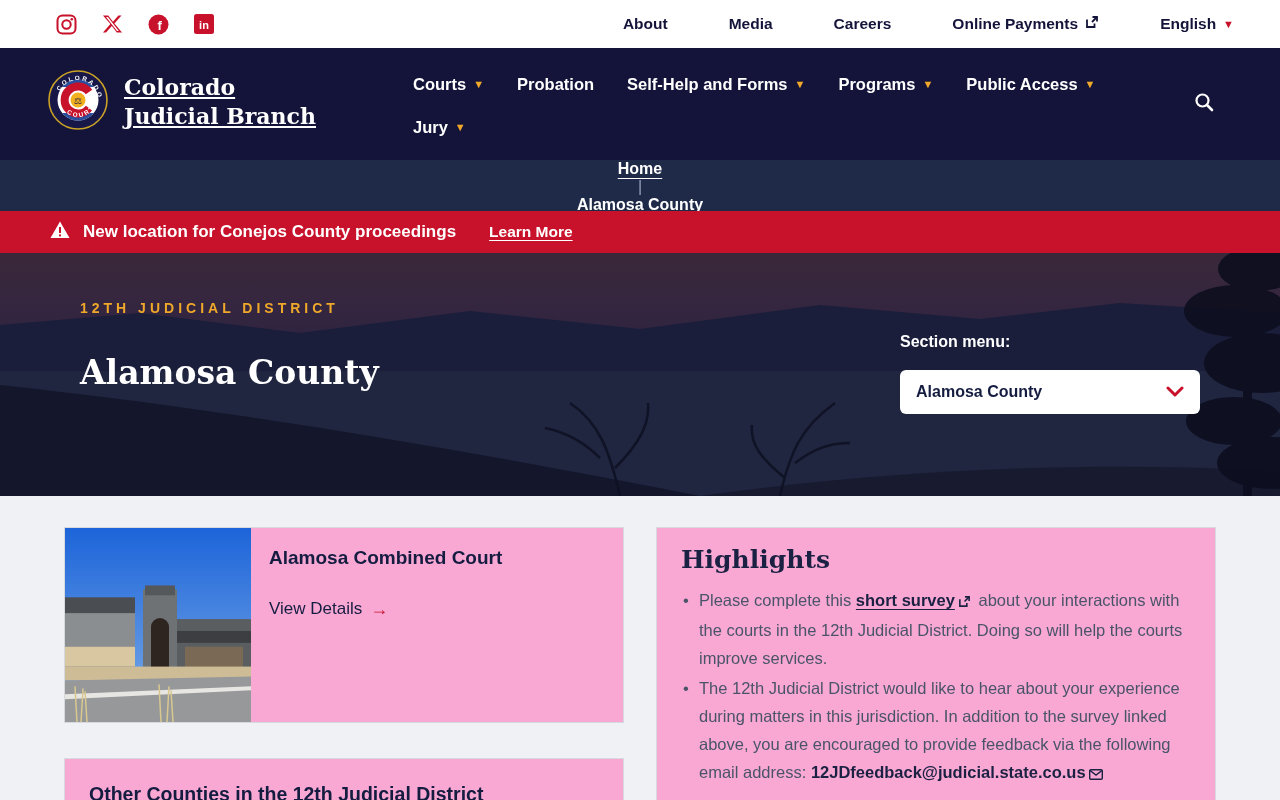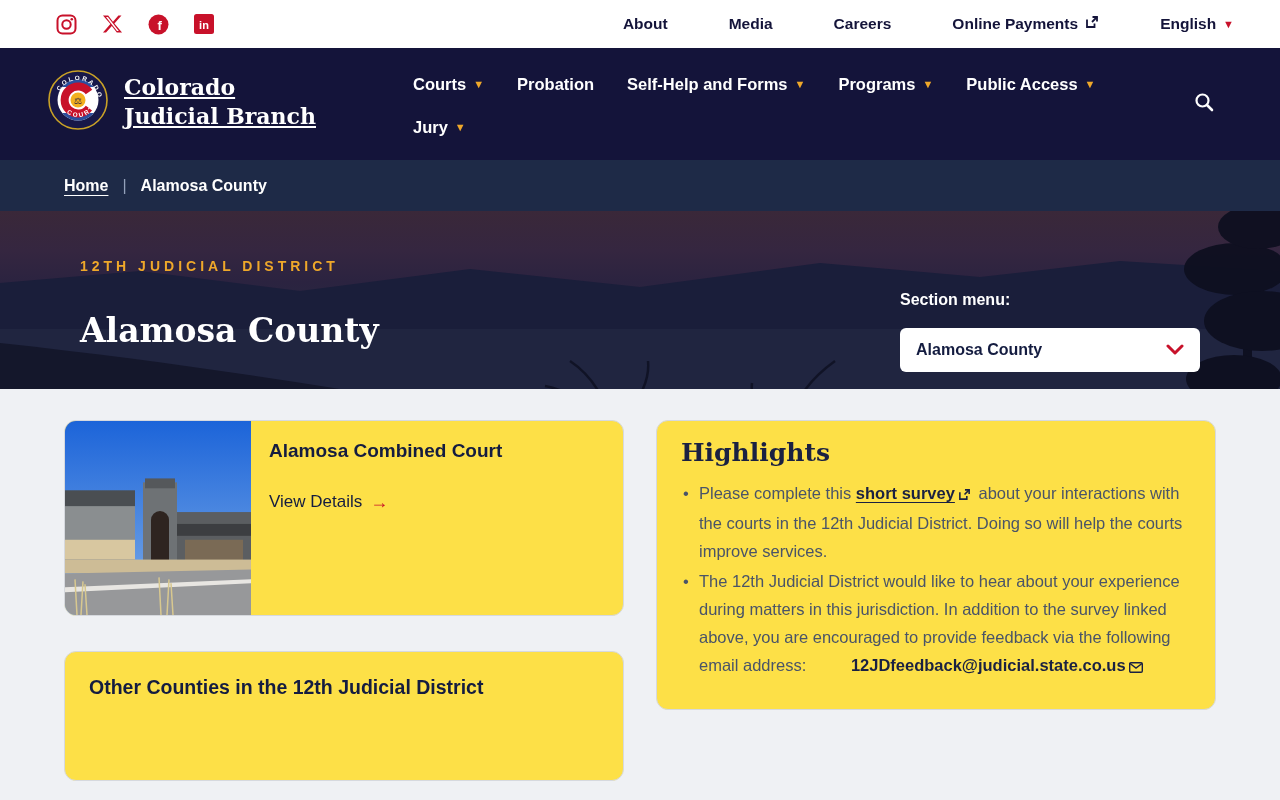--- a/index.html
+++ b/index.html
@@ -24,65 +24,65 @@
 
   
   .mainnav{height:112px;background:var(--nav-navy);position:relative;flex-shrink:0;}
   .brand{position:absolute;left:48px;top:22px;display:flex;align-items:center;gap:16px;cursor:pointer;}
   .brand-title{font-family:"DejaVu Serif",serif;font-weight:700;font-size:22px;line-height:1.33;color:#fff;width:200px;text-decoration:underline;}
   .nav-items{position:absolute;left:413px;top:24px;width:690px;display:flex;flex-wrap:wrap;column-gap:33px;row-gap:19px;}
   .nav-item{font-size:16.5px;font-weight:700;color:#fff;display:inline-flex;align-items:center;gap:7px;cursor:pointer;white-space:nowrap;line-height:24px;}
   .search-btn{position:absolute;right:66px;top:44px;background:none;border:none;cursor:pointer;padding:0;}
 
   
-  .breadcrumb-bar{height:51px;background:var(--breadcrumb-navy);display:flex;align-items:center;padding:0 64px;flex-shrink:0;}
+  .breadcrumb-bar{height:51px;background:var(--breadcrumb-navy);display:flex;align-items:center;padding:0 64px;flex-shrink:0;flex-direction:column;}
   .crumb-home{color:#fff;font-size:16px;font-weight:700;text-decoration:underline;text-underline-offset:4px;cursor:pointer;}
   .crumb-sep{color:#93A0BA;margin:0 14px;font-size:16px;}
   .crumb-current{color:#fff;font-size:16px;font-weight:600;}
 
   
   .alert-bar{height:42px;background:var(--brand-red);display:flex;align-items:center;padding:0 50px;flex-shrink:0;}
   .alert-msg{color:#fff;font-size:17px;font-weight:700;margin-left:13px;}
   .alert-link{color:#fff;font-size:15.5px;font-weight:700;text-decoration:underline;text-underline-offset:3px;margin-left:33px;cursor:pointer;}
 
   
-  .hero{height:178px;position:relative;flex-shrink:0;overflow:hidden;
+  .hero{height:243px;position:relative;flex-shrink:0;overflow:hidden;
     background:linear-gradient(180deg,#3A2839 0%,#352640 22%,#2B2340 40%,#262941 62%,#1C1F35 100%);}
   .hero svg.scene{position:absolute;inset:0;}
   .hero-eyebrow{position:absolute;left:80px;top:47px;color:var(--gold);font-size:14px;font-weight:700;letter-spacing:4px;}
   .hero-title{position:absolute;left:80px;top:100px;color:#fff;font-family:"DejaVu Serif",serif;font-size:33px;font-weight:700;}
   .section-menu-label{position:absolute;left:900px;top:80px;color:#fff;font-size:16px;font-weight:700;}
   .section-select{position:absolute;left:900px;top:117px;width:300px;height:44px;background:#fff;border:none;border-radius:6px;
     display:flex;align-items:center;justify-content:space-between;padding:0 16px;cursor:pointer;}
   .section-select .val{font-size:16px;font-weight:700;color:var(--heading-navy);}
 
   
   .content{flex:1;background:var(--page-bg);padding:31px 64px 0;display:flex;gap:32px;}
   .col{width:560px;flex-shrink:0;}
-  .card{background:#fde047;border:1px solid var(--card-border);border-radius:12px;}
+  .card{background:#f9a8d4;border:1px solid var(--card-border);border-radius:0;}
 
   .court-card{display:flex;height:196px;overflow:hidden;}
   .court-photo{width:186px;flex-shrink:0;}
   .court-photo svg{display:block;height:100%;width:100%;}
   .court-info{padding:19px 24px 0 18px;}
   .court-title{font-size:19px;font-weight:700;color:var(--heading-navy);margin-bottom:13px;}
   .court-address div{font-size:16.5px;color:#525A6B;line-height:28px;}
   .view-details{margin-top:17px;display:inline-flex;align-items:flex-start;gap:8px;font-size:17px;font-weight:400;color:var(--heading-navy);text-decoration:none;cursor:pointer;}
   .view-details .arrow{color:var(--brand-red);font-size:18px;}
 
   .counties-card{margin-top:35px;padding:24px;height:130px;}
   .counties-title{font-size:19.5px;font-weight:700;color:var(--heading-navy);}
 
   .highlights-card{padding:17px 24px;height:290px;}
   .hl-title{font-family:"DejaVu Serif",serif;font-size:25px;font-weight:700;color:#1A2142;margin-bottom:12px;}
   .hl-list{list-style:none;}
   .hl-list li{position:relative;padding-left:18px;font-size:16.5px;line-height:28px;color:var(--body-gray);margin-bottom:2px;}
   .hl-list li::before{content:"•";position:absolute;left:2px;color:var(--body-gray);}
   .hl-link{color:#1A2142;font-weight:700;text-decoration:underline;text-underline-offset:3px;cursor:pointer;}
-  .hl-email{color:#1A2142;font-weight:700;margin-left:40px;}
+  .hl-email{color:#1A2142;font-weight:700;}
   .inline-ico{display:inline-block;vertical-align:-2px;margin:0 3px;}
 </style>
 </head>
 <body>
 
 <div class="page">
 
   <header class="topbar">
     <div class="social">
       <a>
@@ -193,20 +193,31 @@
         </svg>
     </button>
   </header>
 
   <div class="breadcrumb-bar">
     <a class="crumb-home">Home</a>
     <span class="crumb-sep">|</span>
     <span class="crumb-current">Alamosa County</span>
   </div>
 
+  <div class="alert-bar">
+    <span>
+      <svg width="20" height="18" viewBox="0 0 20 18">
+          <path d="M10 0.5L19.5 17H0.5z" fill="#fff"></path>
+          <rect x="9" y="6" width="2" height="6" fill="#C8112A"></rect>
+          <rect x="9" y="13.4" width="2" height="2" fill="#C8112A"></rect>
+        </svg>
+    </span>
+    <span class="alert-msg">New location for Conejos County proceedings</span>
+    <a class="alert-link">Learn More</a>
+  </div>
 
   <section class="hero">
     <svg class="scene" width="1280" height="243" viewBox="0 0 1280 243" preserveAspectRatio="none">
       <path d="M0,72 L140,60 L300,80 L470,58 L640,76 L820,52 L980,66 L1120,50 L1280,60 L1280,243 L0,243 Z" fill="#1A1E3A"></path>
       <rect x="0" y="118" width="1280" height="125" fill="#272B46" opacity="0.55"></rect>
       <path d="M0,132 C240,158 460,196 700,243 L0,243 Z" fill="#14172B"></path>
       <path d="M700,243 C900,215 1100,208 1280,218 L1280,243 Z" fill="#181B30"></path>
       <g fill="#0D0F1F" opacity="0.92">
         <rect x="1243" y="60" width="9" height="183"></rect>
         <ellipse cx="1236" cy="58" rx="52" ry="26"></ellipse>

